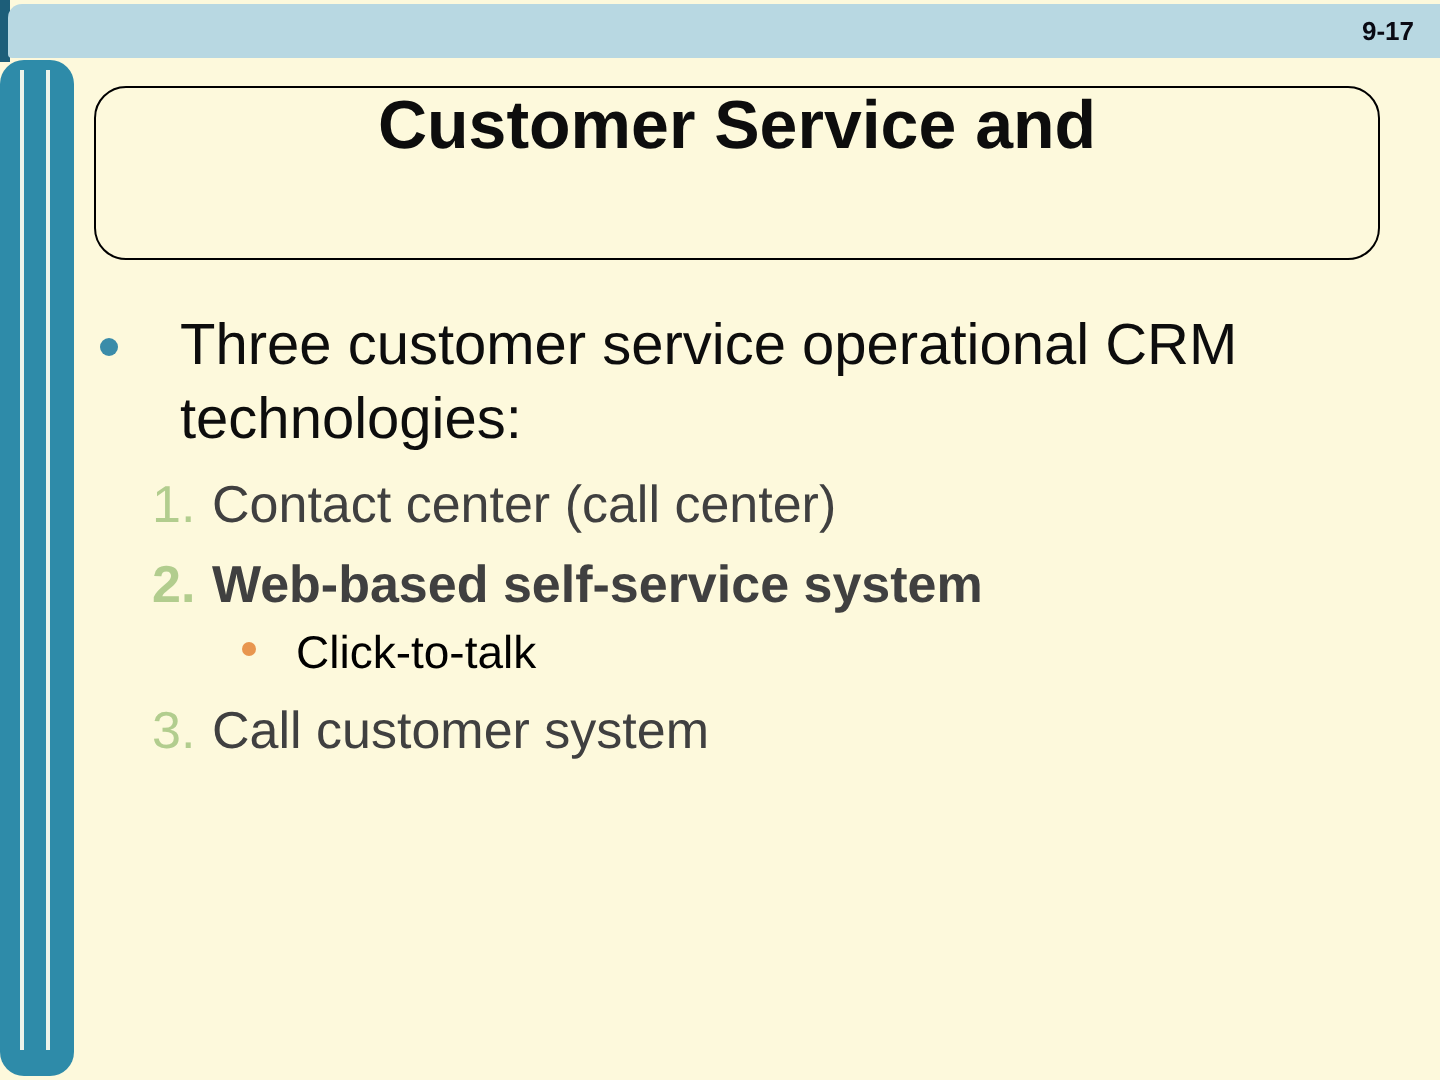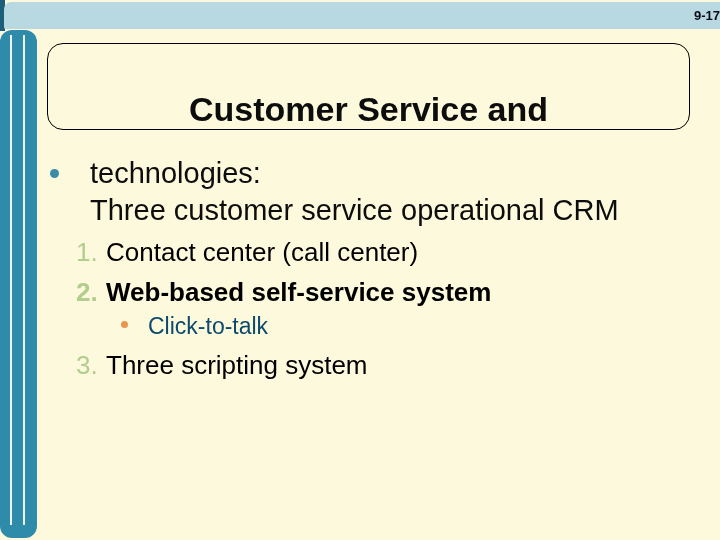--- a/index.html
+++ b/index.html
@@ -33,20 +33,21 @@
     border-top-left-radius: 7px;
     border-bottom-left-radius: 2px;
     display: flex;
     align-items: center;
     justify-content: flex-end;
   }
   .page-num {
     font-size: 13px;
     font-weight: bold;
     color: #0A0A14;
+    padding-right: 13px;
     letter-spacing: 0px;
   }
   
   .side-bar {
     position: absolute;
     left: 0; top: 30px;
     width: 37px; height: 508px;
     background: #2E8BA9;
     border-radius: 12px;
   }
@@ -62,21 +63,21 @@
   .title-box {
     position: absolute;
     left: 47px; top: 43px;
     width: 643px; height: 87px;
     border: 1.5px solid #000000;
     border-radius: 16px;
     box-sizing: border-box;
     display: flex;
     flex-direction: column;
     align-items: center;
-    justify-content: flex-end;
+    justify-content: flex-start;
     text-align: center;
   }
   .title-line {
     font-size: 34px;
     line-height: 39px;
     font-weight: bold;
     color: #0D0D0D;
   }
   
   .bullet-dot {
@@ -101,39 +102,39 @@
     font-size: 26px;
     line-height: 34px;
     white-space: nowrap;
   }
   .num-item .num {
     display: inline-block;
     width: 30px;
     color: #B2CD8E;
   }
   .num-item .itm {
-    color: #000000;
+    color: #404040;
   }
   .item-1 { top: 235px; }
   .item-2 { top: 275px; font-weight: bold; }
   .item-3 { top: 348px; }
   
   .sub-dot {
     position: absolute;
     left: 121px; top: 321px;
     width: 7px; height: 7px;
     border-radius: 50%;
     background: #E8964F;
   }
   .sub-text {
     position: absolute;
     left: 148px; top: 310px;
     font-size: 23px;
     line-height: 32px;
-    color: #0c4a6e;
+    color: #000000;
     white-space: nowrap;
   }
 </style>
 </head>
 <body>
 
 <div class="slide">
 
   <div class="corner-sliver"></div>
 
@@ -145,32 +146,32 @@
     <div class="stripe s1"></div>
     <div class="stripe s2"></div>
   </div>
 
   <div class="title-box">
     <div class="title-line">Customer Service and</div>
   </div>
 
   <div class="bullet-dot"></div>
   <div class="bullet-text">
+    <div>Three customer service operational CRM</div>
     <div>technologies:</div>
-    <div>Three customer service operational CRM</div>
   </div>
 
   <div class="num-item item-1">
     <span class="num">1.</span><span class="itm">Contact center (call center)</span>
   </div>
 
   <div class="num-item item-2">
     <span class="num">2.</span><span class="itm">Web-based self-service system</span>
   </div>
 
   <div class="sub-dot"></div>
   <div class="sub-text">Click-to-talk</div>
 
   <div class="num-item item-3">
-    <span class="num">3.</span><span class="itm">Three scripting system</span>
+    <span class="num">3.</span><span class="itm">Call customer system</span>
   </div>
 
 </div>
 
 </body></html>

